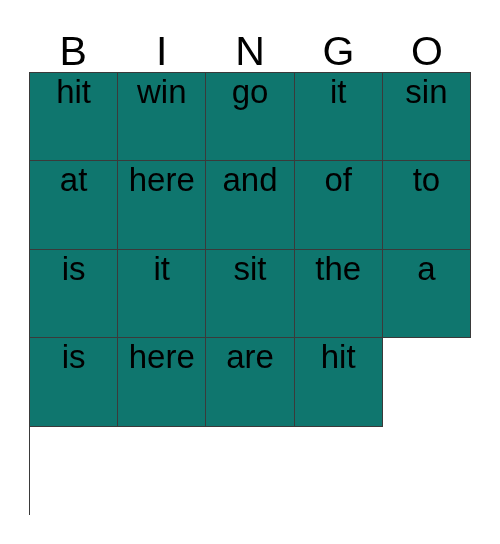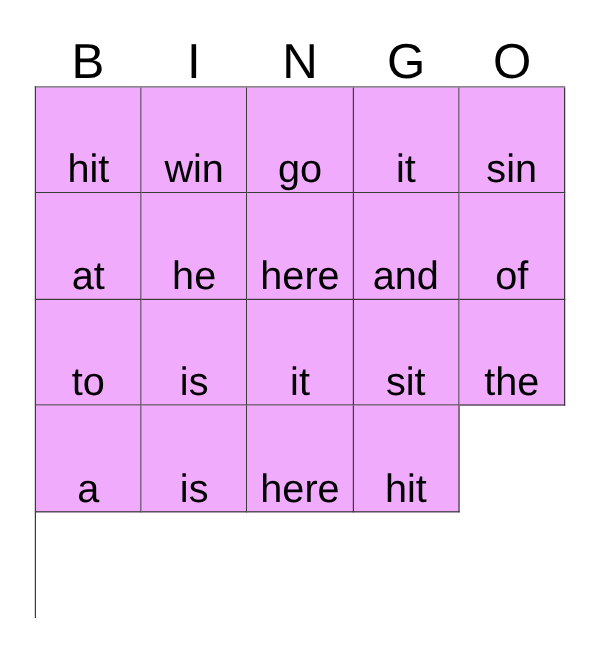--- a/index.html
+++ b/index.html
@@ -57,23 +57,23 @@
     border-top: 1px solid #3a3a3a;
     border-left: 1px solid #3a3a3a;
     box-sizing: border-box;
     background: #ffffff;
   }
   .bingo-cell {
     border-right: 1px solid #3a3a3a;
     border-bottom: 1px solid #3a3a3a;
     box-sizing: border-box;
     display: flex;
-    align-items: flex-end;
+    align-items: flex-start;
     justify-content: center;
-    background: #f0abfc;
+    background: #0f766e;
     overflow: hidden;
   }
   .cell-text {
     font-size: 33px;
     line-height: 38px;
     font-weight: 400;
     color: #000000;
     text-align: center;
     white-space: nowrap;
     user-select: none;
@@ -112,23 +112,20 @@
         <span class="cell-text">it</span>
       </div>
     <div class="bingo-cell">
         <span class="cell-text">sin</span>
       </div>
 
     <div class="bingo-cell">
         <span class="cell-text">at</span>
       </div>
     <div class="bingo-cell">
-        <span class="cell-text">he</span>
-      </div>
-    <div class="bingo-cell">
         <span class="cell-text">here</span>
       </div>
 
     <div class="bingo-cell">
         <span class="cell-text">and</span>
       </div>
     <div class="bingo-cell">
         <span class="cell-text">of</span>
       </div>
     <div class="bingo-cell">
@@ -151,17 +148,20 @@
         <span class="cell-text">a</span>
       </div>
 
     <div class="bingo-cell">
         <span class="cell-text">is</span>
       </div>
     <div class="bingo-cell">
         <span class="cell-text">here</span>
       </div>
     <div class="bingo-cell">
+        <span class="cell-text">are</span>
+      </div>
+    <div class="bingo-cell">
         <span class="cell-text">hit</span>
       </div>
 
   </div>
 </div>
 
 </body></html>

